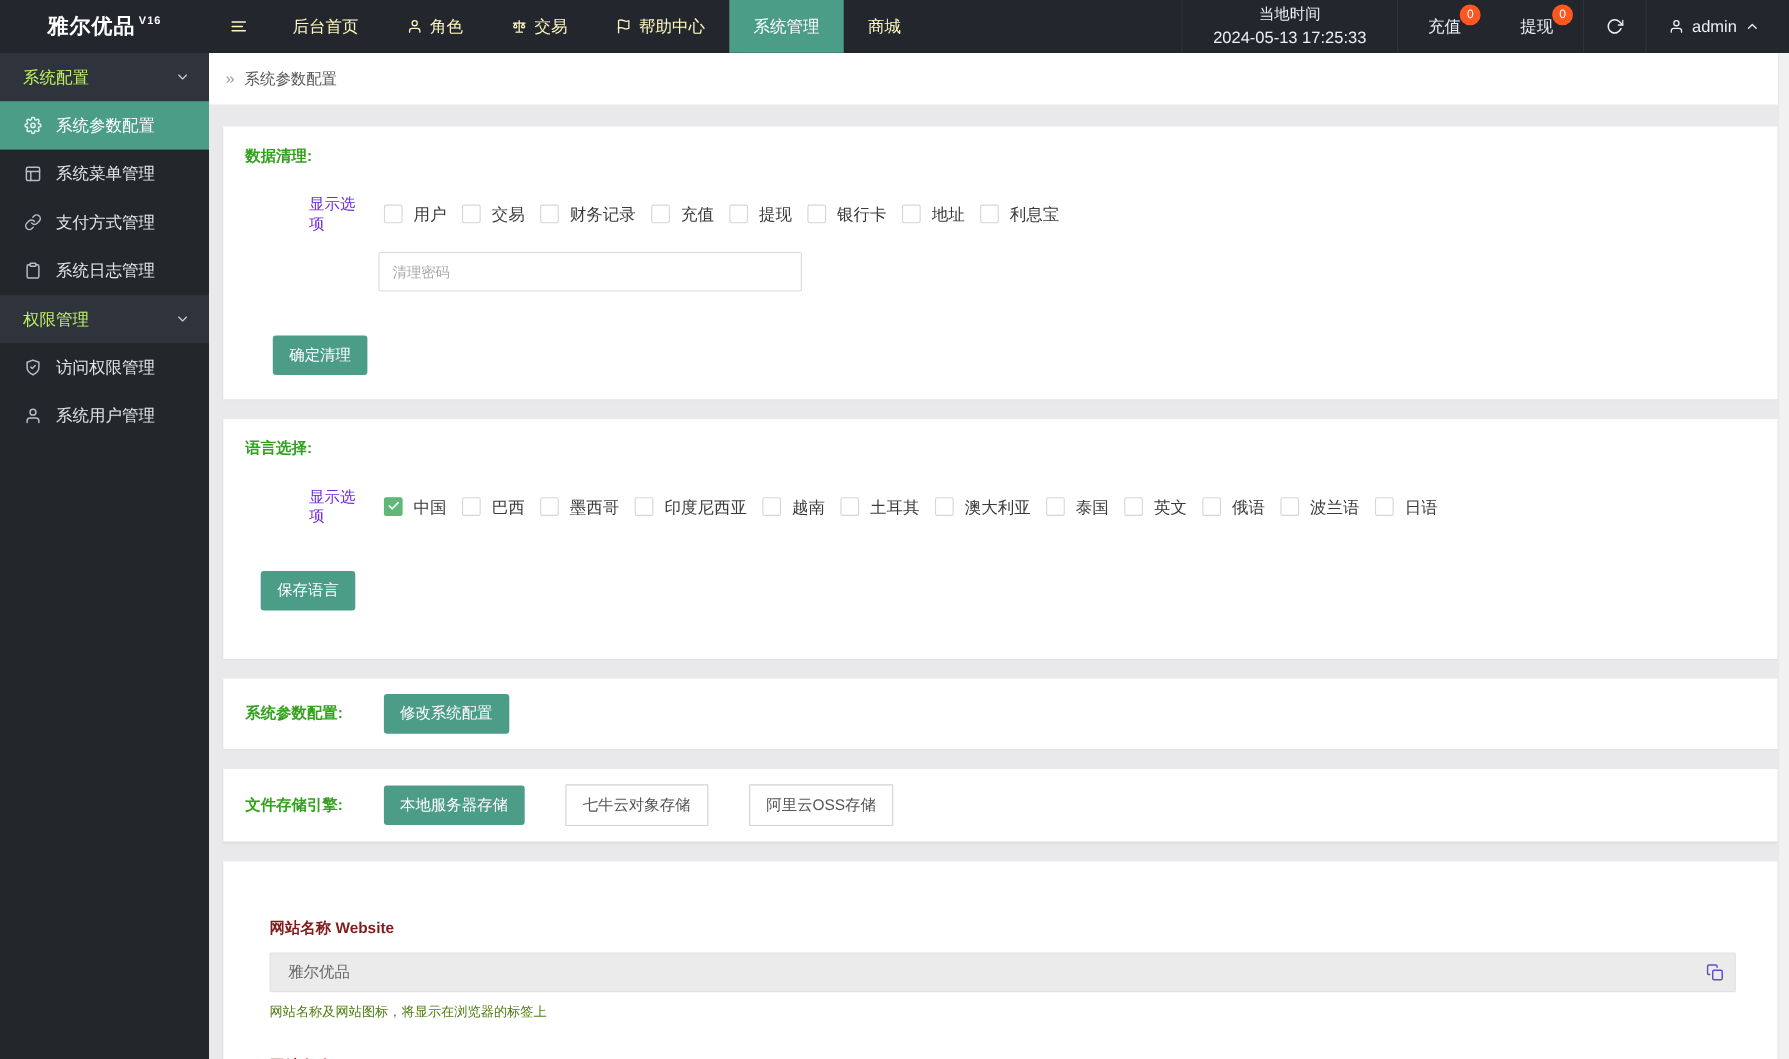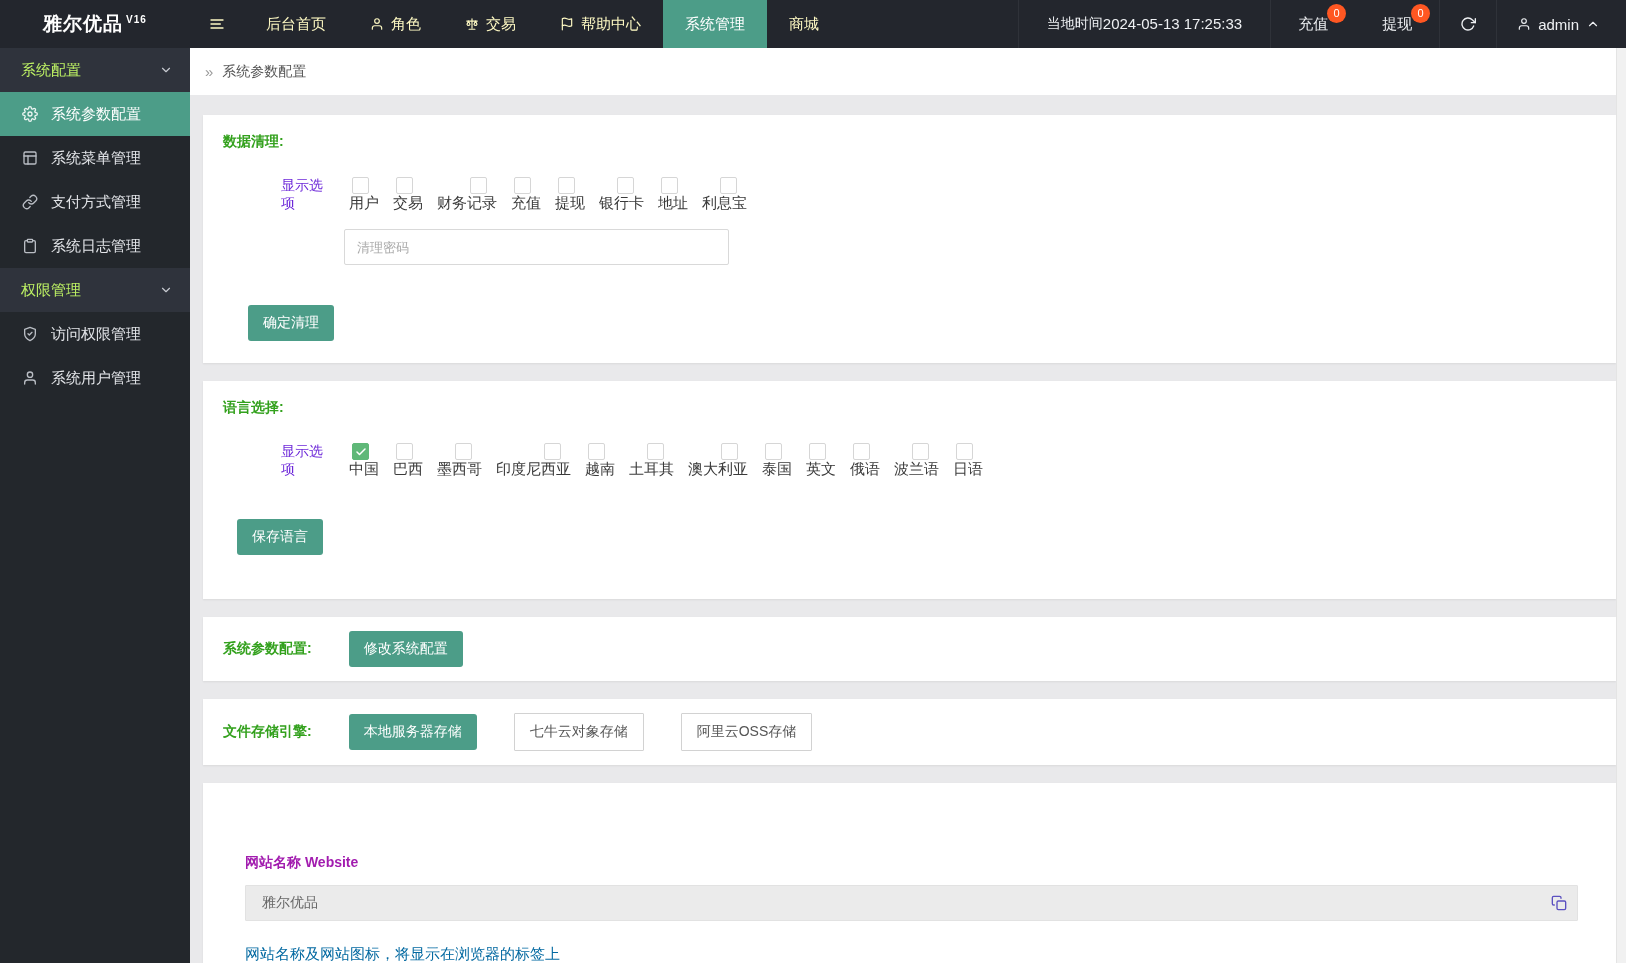--- a/index.html
+++ b/index.html
@@ -16,21 +16,21 @@
   .logo { width:190px; display:flex; align-items:center; justify-content:center;
     color:#fff; font-size:19px; font-weight:bold; letter-spacing:1px; }
   .logo sup { font-size:10px; font-weight:bold; margin-left:3px; transform:translateY(-5px); }
   .nav { display:flex; align-items:stretch; }
   .nav-item { display:flex; align-items:center; gap:7px; padding:0 22px; font-size:15px;
     cursor:pointer; color:#fef9c3; }
   .nav-item.burger { padding:0 19px; }
   .nav-item.active { background:#4c9d88; color:#fff; }
   .tb-right { margin-left:auto; display:flex; align-items:stretch; }
   .tb-block { border-left:1px solid rgba(255,255,255,.06); }
-  .time-block { display:flex; flex-direction:row; align-items:center; justify-content:center;
+  .time-block { display:flex; flex-direction:column; align-items:center; justify-content:center;
     padding:0 28px; line-height:1.55; border-right:1px solid rgba(255,255,255,.06); }
   .time-label { font-size:14px; }
   .time-value { font-size:15px; }
   .badge-item { position:relative; display:flex; align-items:center; padding:0 27px; font-size:15px; cursor:pointer; }
   .badge { position:absolute; top:4px; right:9px; min-width:19px; height:19px; line-height:19px;
     border-radius:10px; background:#ff5722; color:#fff; font-size:11px; text-align:center; padding:0 5px; }
   .refresh-item { display:flex; align-items:center; padding:0 20px; cursor:pointer; }
   .admin-item { display:flex; align-items:center; gap:7px; padding:0 26px 0 20px; font-size:15px; cursor:pointer; }
 
   
@@ -50,21 +50,21 @@
     padding-left:15px; font-size:14px; color:#555; }
   .crumb-caret { color:#9a9a9a; font-size:15px; margin-right:9px; }
   .content { padding:20px 10px 0 13px; }
   .card { background:#fff; margin-bottom:18px; box-shadow:0 1px 2px rgba(0,0,0,.07); }
 
   .card-title { color:#33a11d; font-size:14px; font-weight:bold; }
   .card-pad { padding:18px 20px 22px; }
 
   .opt-row { display:flex; align-items:center; margin-left:58px; margin-top:26px; }
   .opt-label { width:50px; color:#6d28d9; font-size:14px; margin-right:18px; flex:none; }
-  .cb-item { display:inline-flex; align-items:flex-end; margin-right:14px; cursor:pointer;flex-direction:column; }
+  .cb-item { display:inline-flex; align-items:flex-start; margin-right:14px; cursor:pointer; }
   .cb-box { width:17px; height:17px; border:1px solid #d6d6d6; border-radius:2px; background:#fff;
     margin-right:10px; flex:none; display:flex; align-items:center; justify-content:center; }
   .cb-box.checked { background:#5fb878; border-color:#5fb878; }
   .cb-box .ic { width:12px; height:12px; stroke:#fff; stroke-width:3; }
   .cb-label { font-size:15px; color:#3a3a3a; }
 
   .pwd-row { margin-left:121px; margin-top:16px; }
   .pwd-input { width:385px; height:36px; border:1px solid #d9d9d9; border-radius:2px;
     padding:0 12px; font-size:13px; color:#666; outline:none; background:#fff;
     font-family:"Liberation Sans","DejaVu Sans",sans-serif; }
@@ -76,28 +76,28 @@
   .btn-plain { background:#fff; color:#555; border:1px solid #d2d2d2; border-radius:1px; }
   .mt40 { margin-top:40px; }
 
   .inline-card { padding:14px 20px; display:flex; align-items:center; gap:12px; }
   .inline-card .card-title { flex:none; }
   .card-lang { padding-bottom:44px; }
   .btn-savelang { margin-left:14px; }
 
   .card-site { padding:52px 38px 42px 42px; }
   .field-group + .field-group { margin-top:32px; }
-  .field-label { color:#a21caf; font-size:14px; font-weight:bold; margin-bottom:13px;margin-top:19px; }
+  .field-label { color:#7f1d1d; font-size:14px; font-weight:bold; margin-bottom:13px; }
   .field-box { position:relative; }
   .site-input { width:100%; height:36px; background:#ebebeb; border:1px solid #e2e2e2;
     border-radius:1px; padding:0 42px 0 16px; font-size:14px; color:#666; outline:none;
     font-family:"Liberation Sans","DejaVu Sans",sans-serif; }
   .copy-btn { position:absolute; right:11px; top:50%; transform:translateY(-50%);
     color:#5b50c0; cursor:pointer; }
-  .field-helper { margin-top:24px; font-size:15px; color:#0369a1; }
+  .field-helper { margin-top:10px; font-size:12px; color:#4d7c0f; }
 
   .scrollbar { position:fixed; right:0; top:48px; bottom:0; width:10px; background:#f1f1f1;
     border-left:1px solid #e4e4e4; z-index:15; }
 </style>
 </head>
 <body>
 
 <div class="topbar">
   <div class="logo">
     <span>雅尔优品</span>

